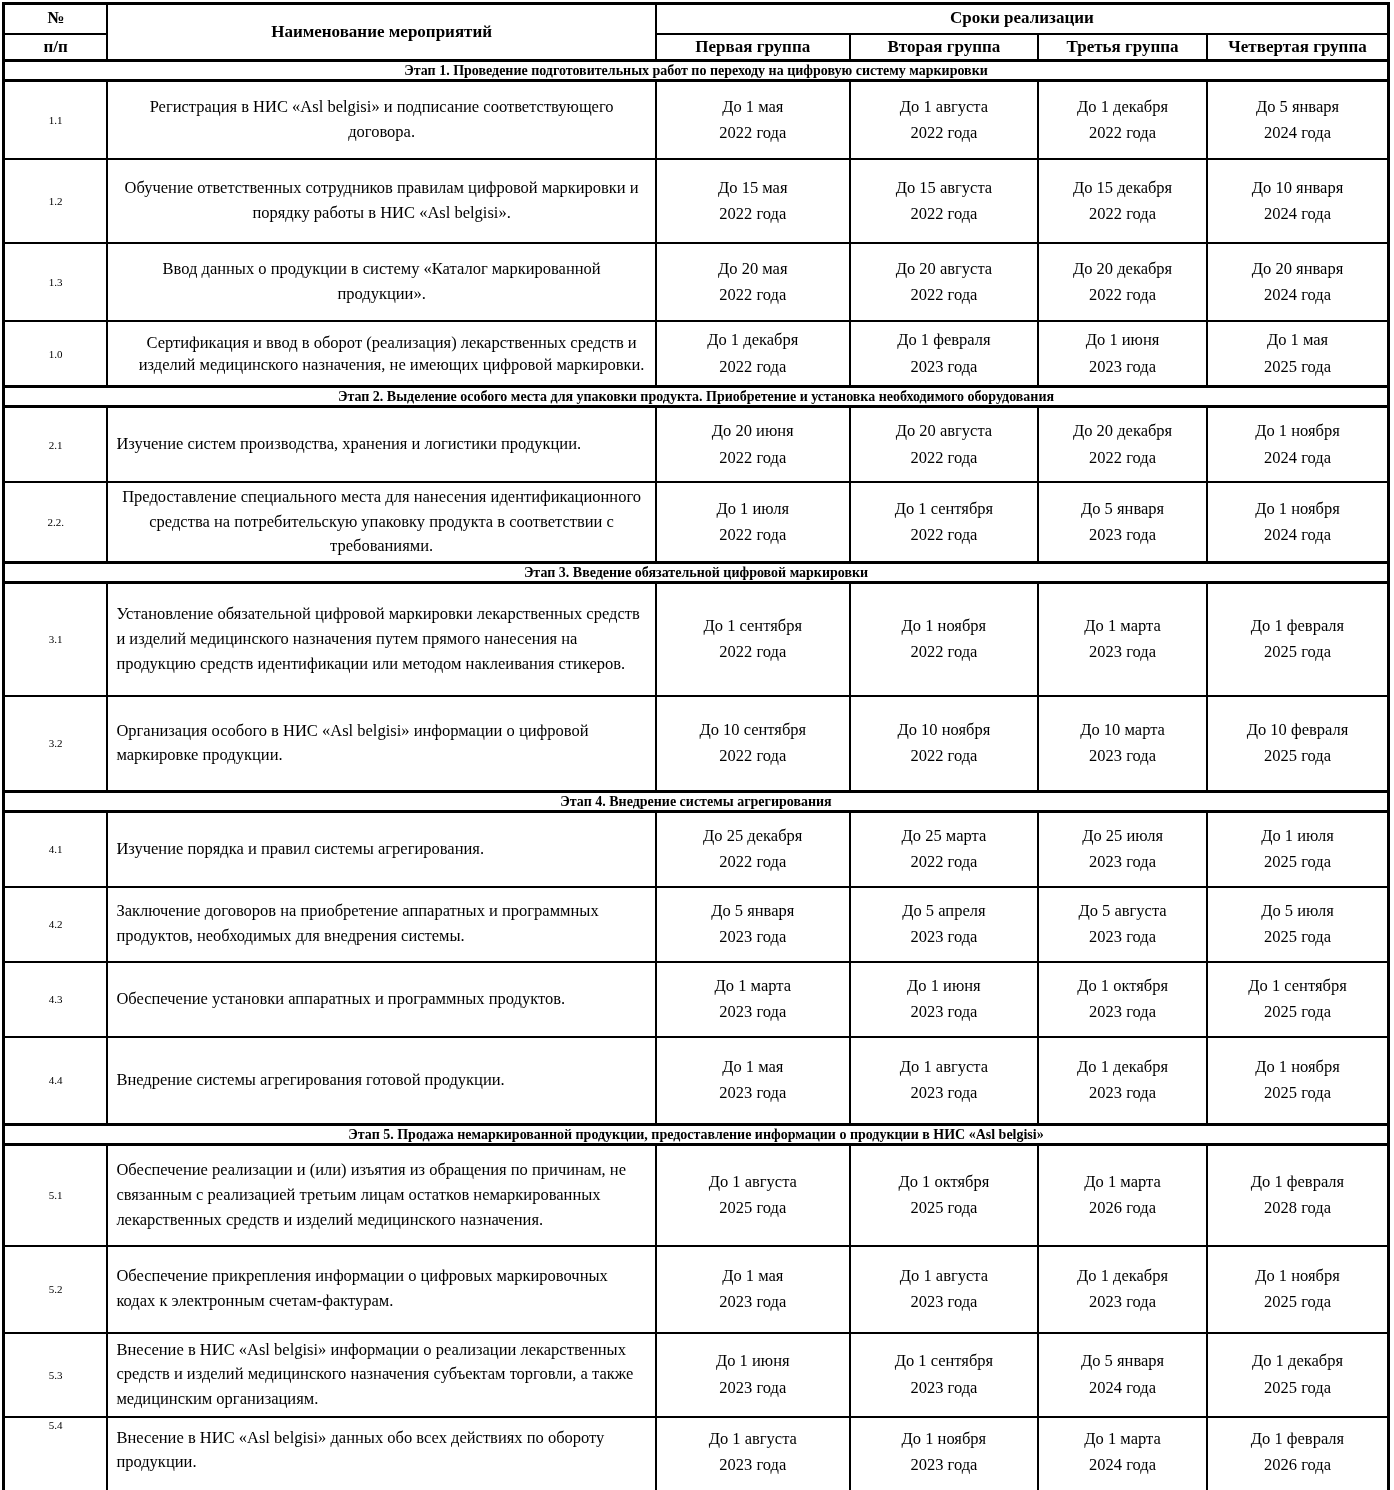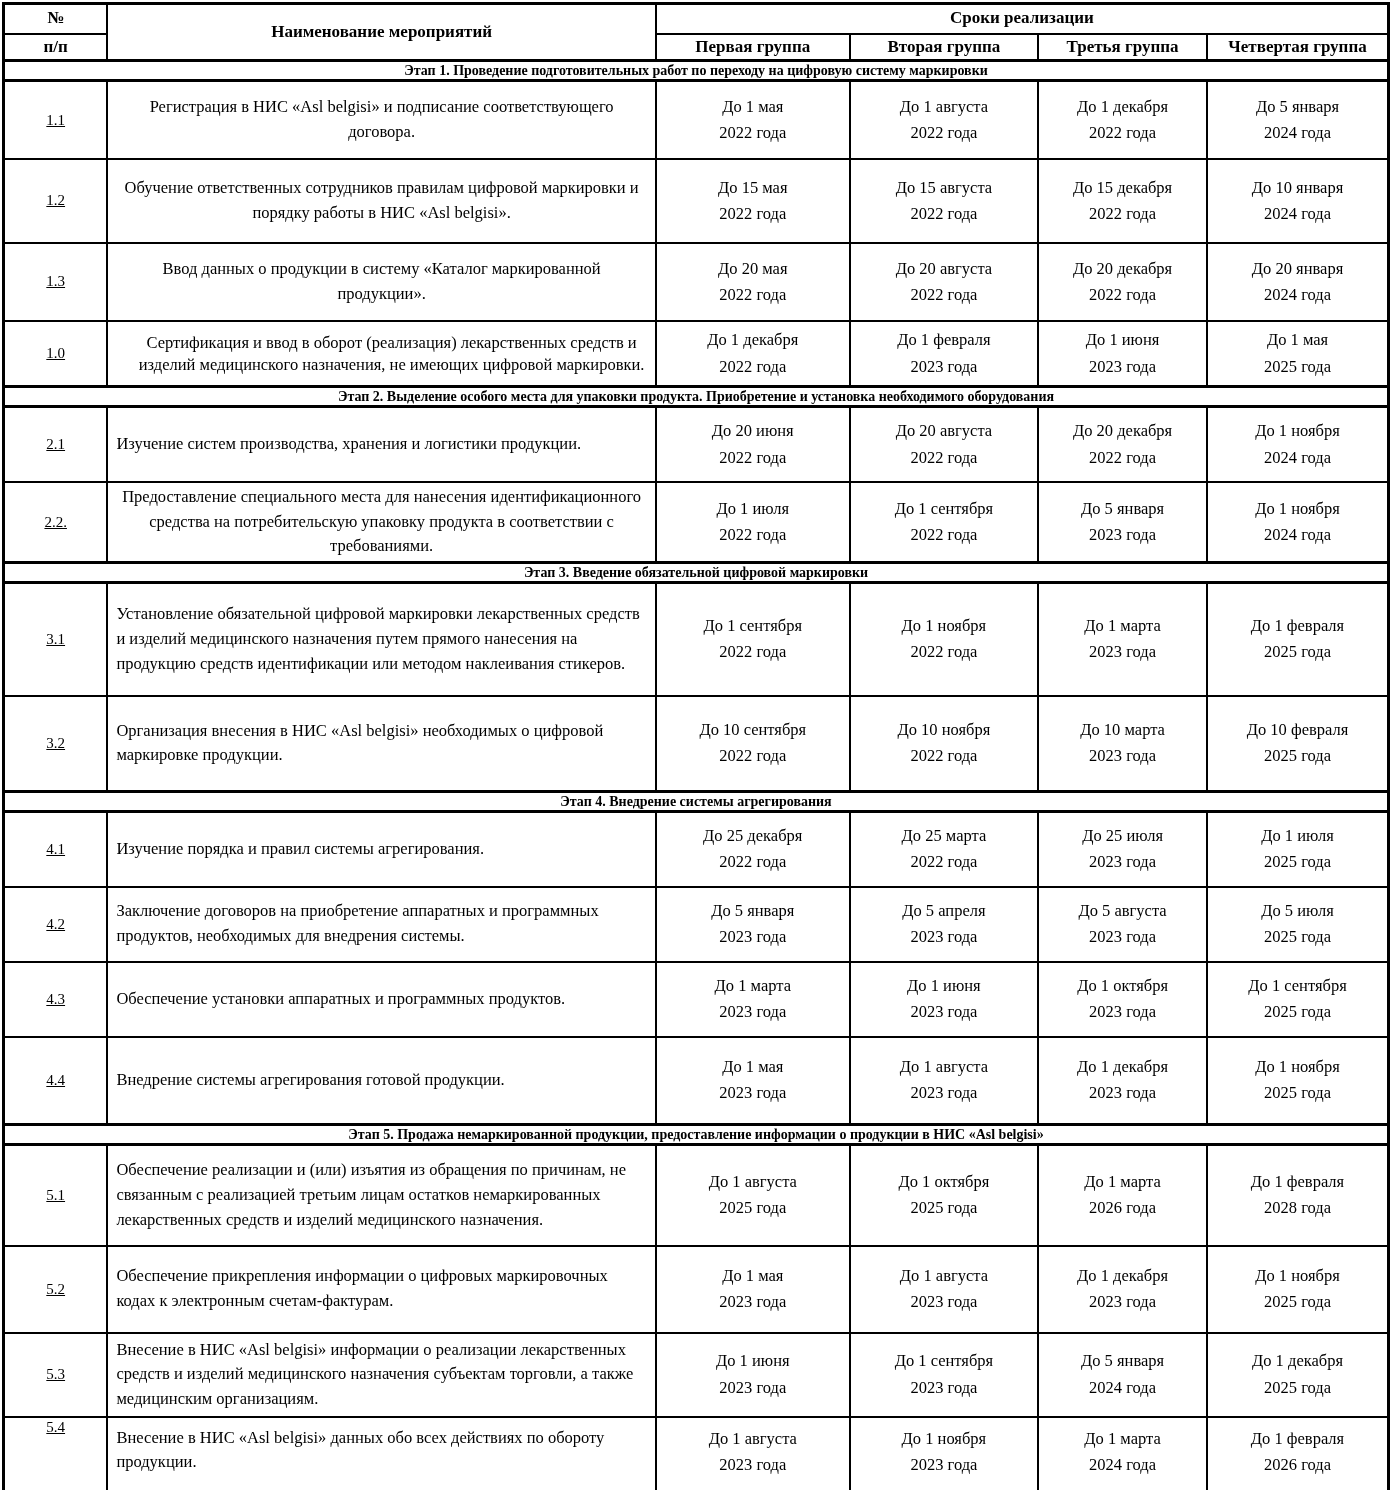--- a/index.html
+++ b/index.html
@@ -36,22 +36,21 @@
     border-top: 3px solid #000;
     border-bottom: 3px solid #000;
     font-weight: bold;
     font-size: 14px;
     text-align: center;
     padding: 0 4px;
     line-height: 1.15;
   }
   td.num {
     text-align: center;
-    font-size: 15px;
-    text-decoration: underline;
+    font-size: 11px;
   }
   td.name {
     font-size: 16.5px;
     line-height: 1.5;
     padding: 2px 8px;
   }
   td.name.center { text-align: center; }
   td.name.left  { text-align: left; }
   tr.tight td.name { line-height: 1.3; padding-left: 28px; }
   td.date {
@@ -182,21 +181,21 @@
 2022 года</td>
       <td class="date">До 1 ноября
 2022 года</td>
       <td class="date">До 1 марта
 2023 года</td>
       <td class="date">До 1 февраля
 2025 года</td>
     </tr>
     <tr style="height:96px">
       <td class="num">3.2</td>
-      <td class="name left">Организация внесения в НИС «Asl belgisi» необходимых о цифровой маркировке продукции.</td>
+      <td class="name left">Организация особого в НИС «Asl belgisi» информации о цифровой маркировке продукции.</td>
       <td class="date">До 10 сентября
 2022 года</td>
       <td class="date">До 10 ноября
 2022 года</td>
       <td class="date">До 10 марта
 2023 года</td>
       <td class="date">До 10 февраля
 2025 года</td>
     </tr>
 

